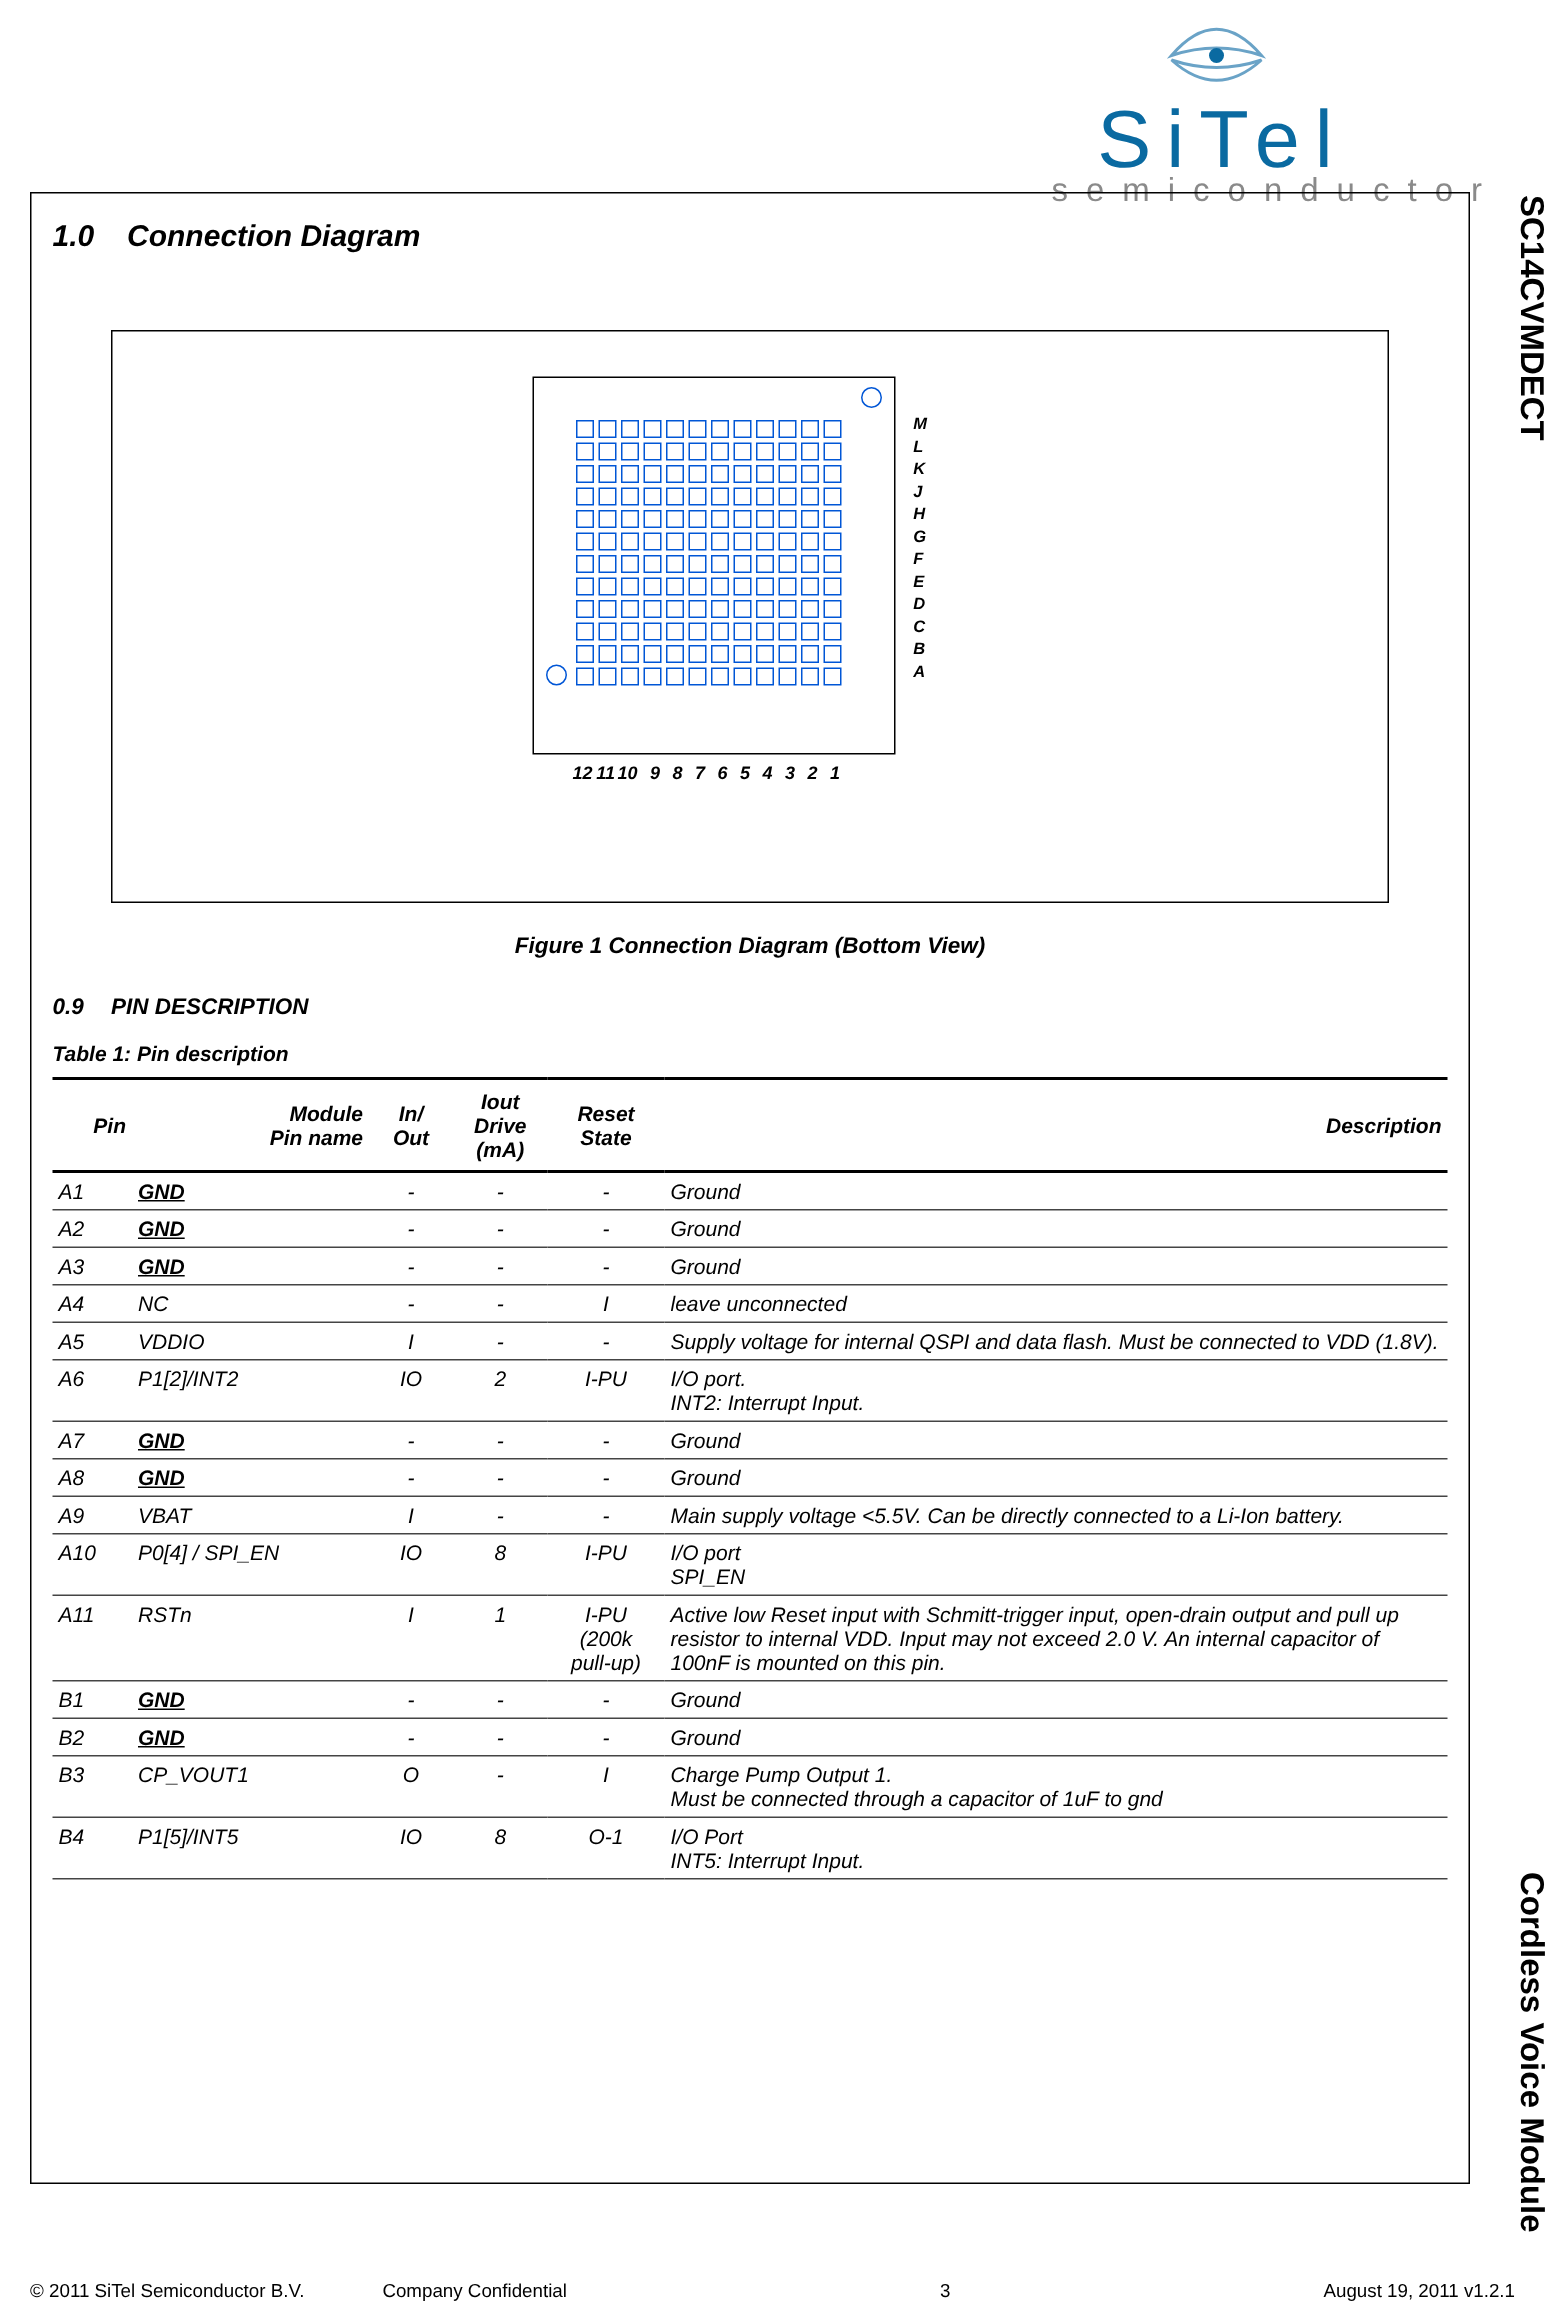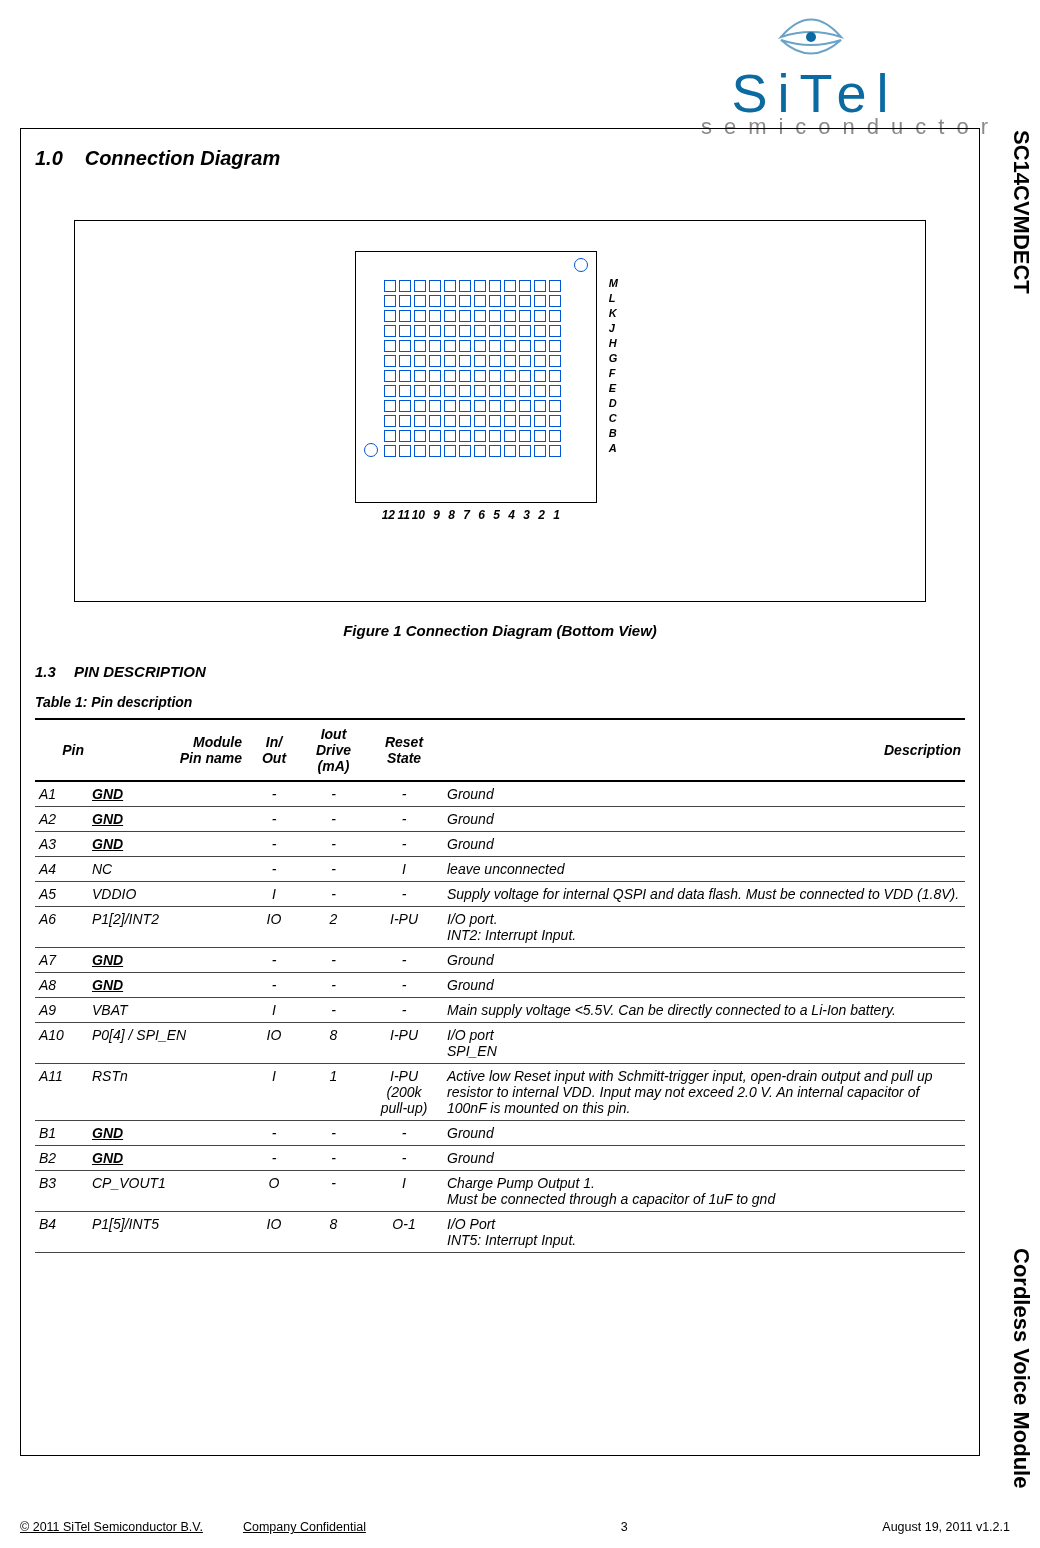--- a/index.html
+++ b/index.html
@@ -200,21 +200,21 @@
   .col-reset { width: 70px; }
   .footer {
     position: absolute;
     bottom: 14px;
     left: 20px;
     width: 990px;
     font-size: 12.5px;
     display: flex;
     justify-content: space-between;
   }
-  .footer .left { display:flex; gap:40px;text-decoration:underline; }
+  .footer .left { display:flex; gap:52px; }
   .logo-swoosh {
     width: 70px;
     height: 50px;
     position: relative;
     margin-right: 8px;
   }
 </style>
 </head>
 <body>
 
@@ -445,21 +445,21 @@
             <span>3</span>
             <span>2</span>
             <span>1</span>
           </div>
       </div>
     </div>
 
     <div class="figure-caption">Figure 1  Connection Diagram (Bottom View)</div>
 
     <div class="subsection">
-      <span class="subsection-num">1.3</span>
+      <span class="subsection-num">0.9</span>
       <span>PIN DESCRIPTION</span>
     </div>
 
     <div class="table-title">Table 1: Pin description</div>
 
     <table class="pin-table">
       <thead>
         <tr>
           <th class="col-pin">Pin</th>
           <th class="col-name" id="th-name">Module<br>Pin name</th>

